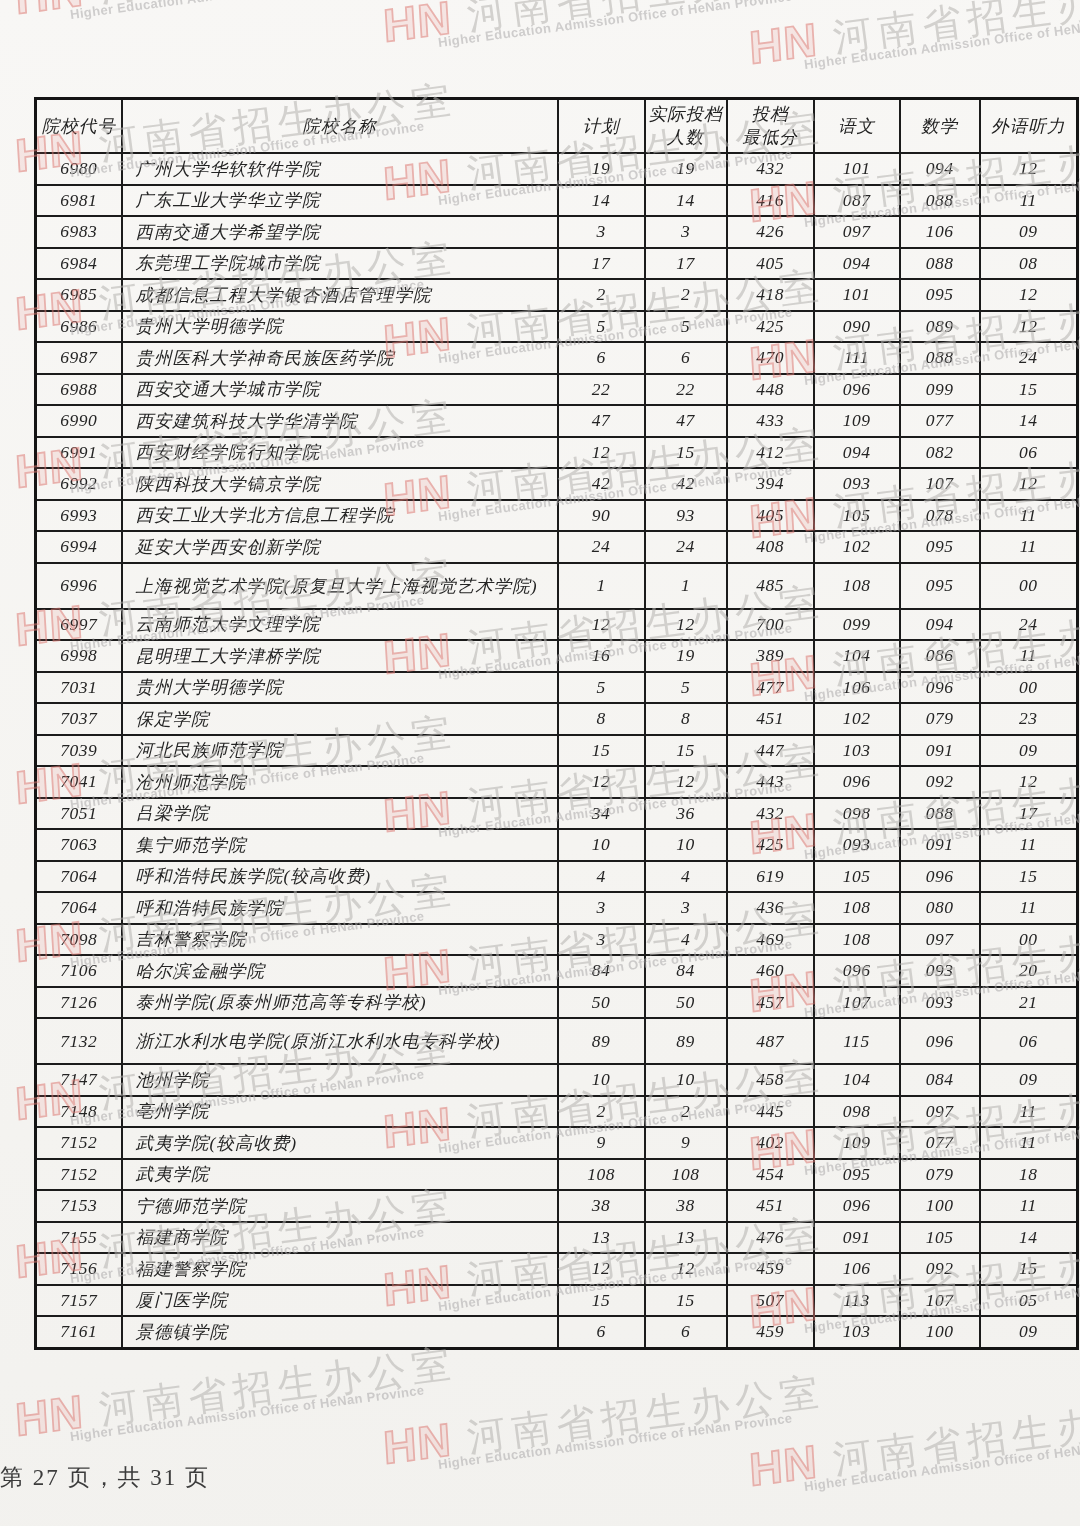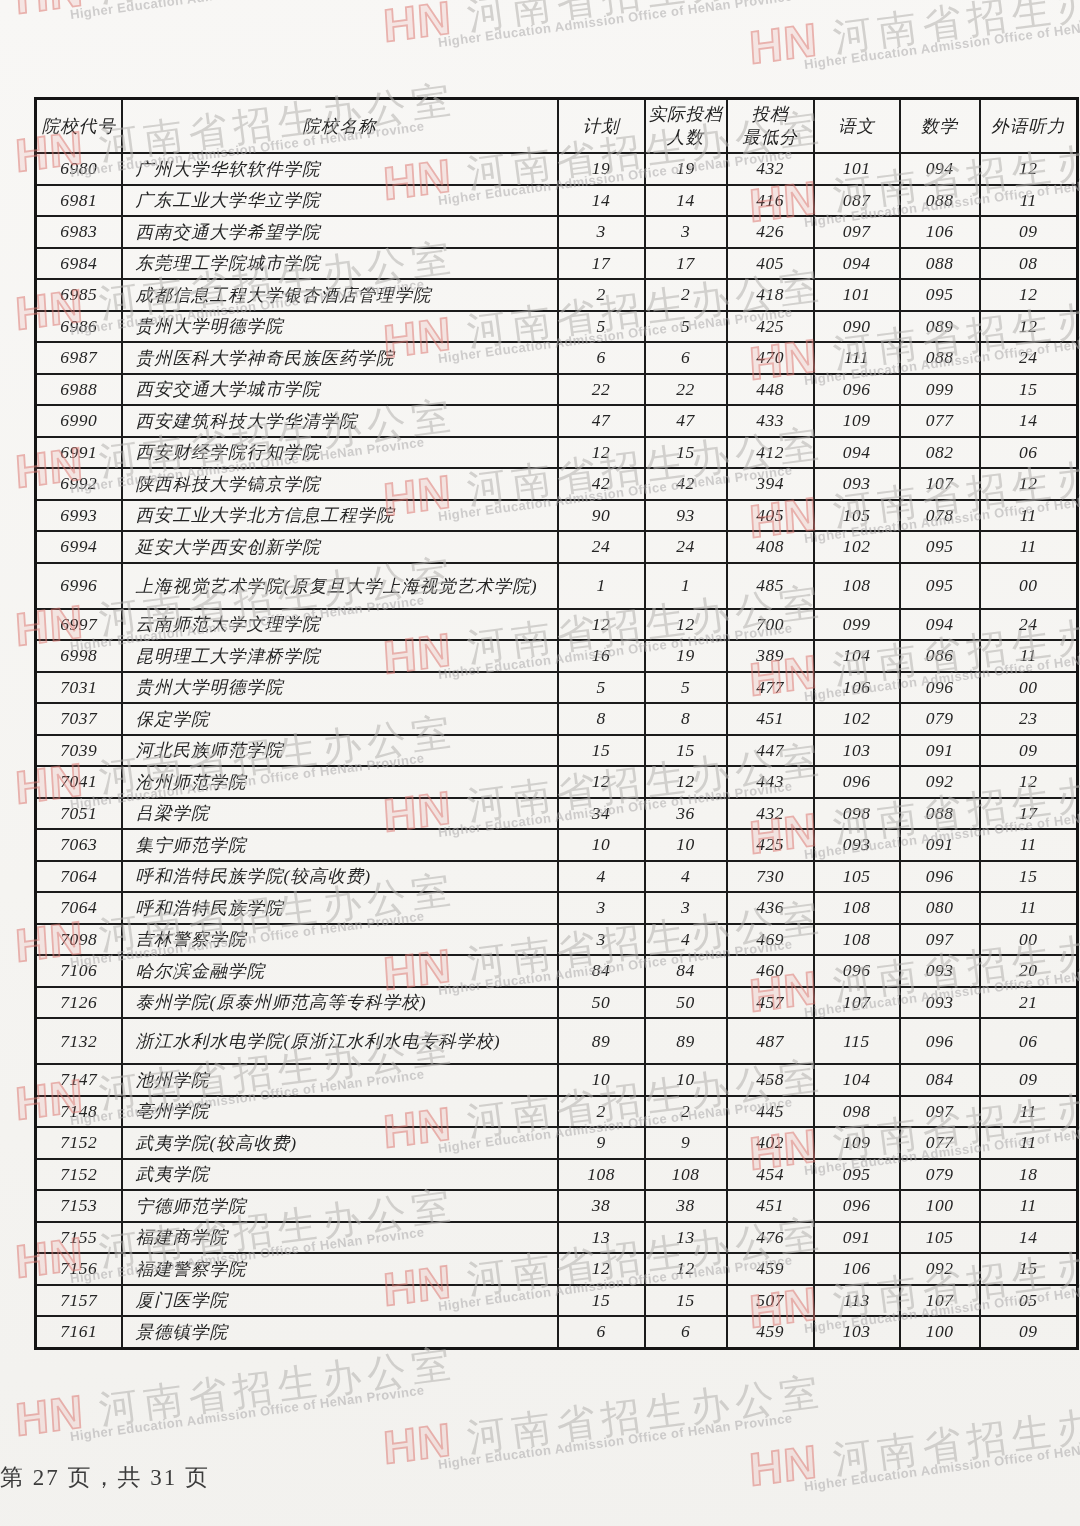--- a/index.html
+++ b/index.html
@@ -331,21 +331,21 @@
           <td class="col-4">425</td>
           <td class="col-5">093</td>
           <td class="col-6">091</td>
           <td class="col-7">11</td>
         </tr>
         <tr>
           <td class="col-0">7064</td>
           <td class="col-1">呼和浩特民族学院(较高收费)</td>
           <td class="col-2">4</td>
           <td class="col-3">4</td>
-          <td class="col-4">730</td>
+          <td class="col-4">619</td>
           <td class="col-5">105</td>
           <td class="col-6">096</td>
           <td class="col-7">15</td>
         </tr>
         <tr>
           <td class="col-0">7064</td>
           <td class="col-1">呼和浩特民族学院</td>
           <td class="col-2">3</td>
           <td class="col-3">3</td>
           <td class="col-4">436</td>

